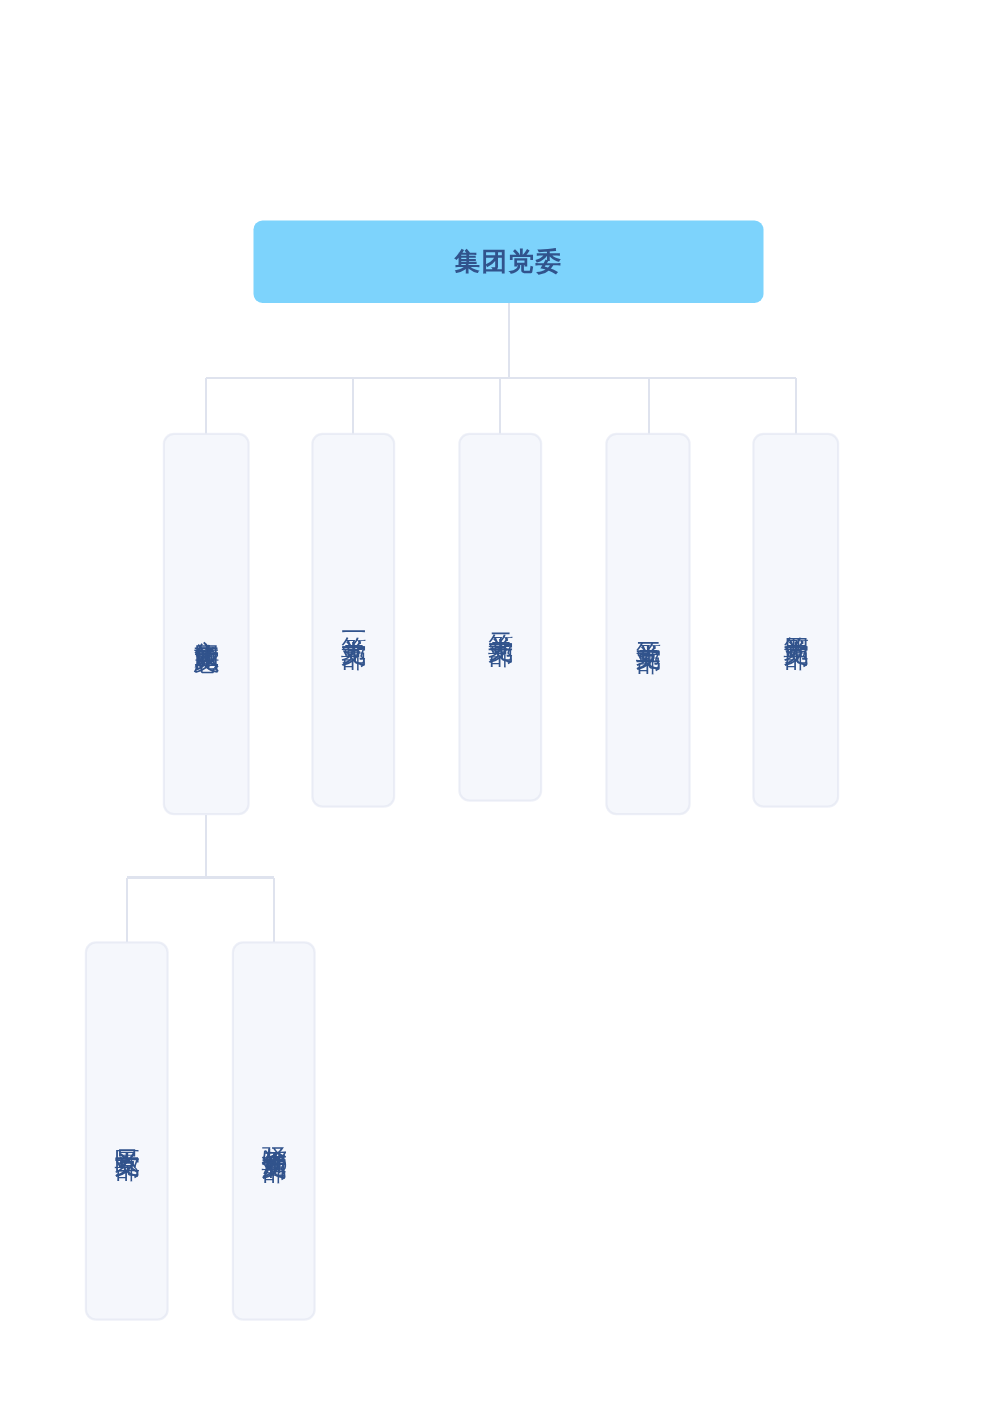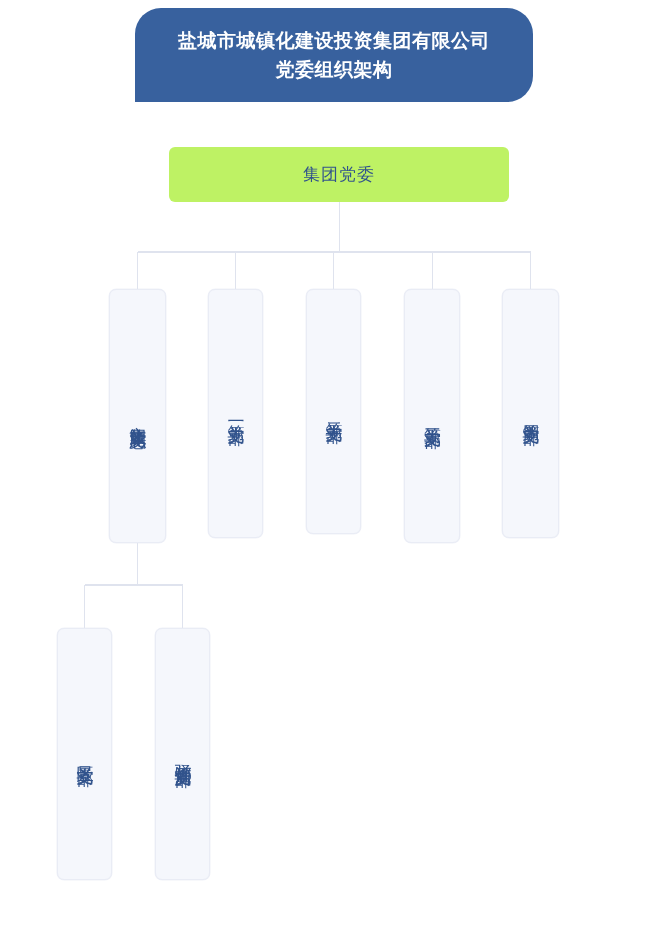--- a/index.html
+++ b/index.html
@@ -56,25 +56,26 @@
     white-space: pre-line;
   }
 
   
   .node-root {
     position: absolute;
     left: 169px;
     top: 147px;
     width: 340px;
     height: 55px;
-    background: #bef264;
+    background: #7dd3fc;
     border-radius: 6px;
     display: flex;
     align-items: center;
     justify-content: center;
+    font-weight: bold;
   }
   .node-root .node-label {
     color: #31538c;
     font-size: 17px;
     letter-spacing: 1px;
   }
 
   
   .node-v {
     position: absolute;
@@ -117,24 +118,20 @@
 
       <path d="M137.5 543 L137.5 585"></path>
 
       <path d="M84.5 585 L182.5 585"></path>
 
       <path d="M84.5 585 L84.5 628"></path>
       <path d="M182.5 585 L182.5 628"></path>
     </g>
   </svg>
 
-  <div class="header-banner">
-    <div class="header-title">盐城市城镇化建设投资集团有限公司
-党委组织架构</div>
-  </div>
 
   <div class="node-root">
     <span class="node-label">集团党委</span>
   </div>
 
   <div class="node-v" style="left:109px; top:289px; width:57px; height:254px;">
     <span class="node-label">文旅集团党总支</span>
   </div>
 
   <div class="node-v" style="left:208px; top:289px; width:55px; height:249px;">

